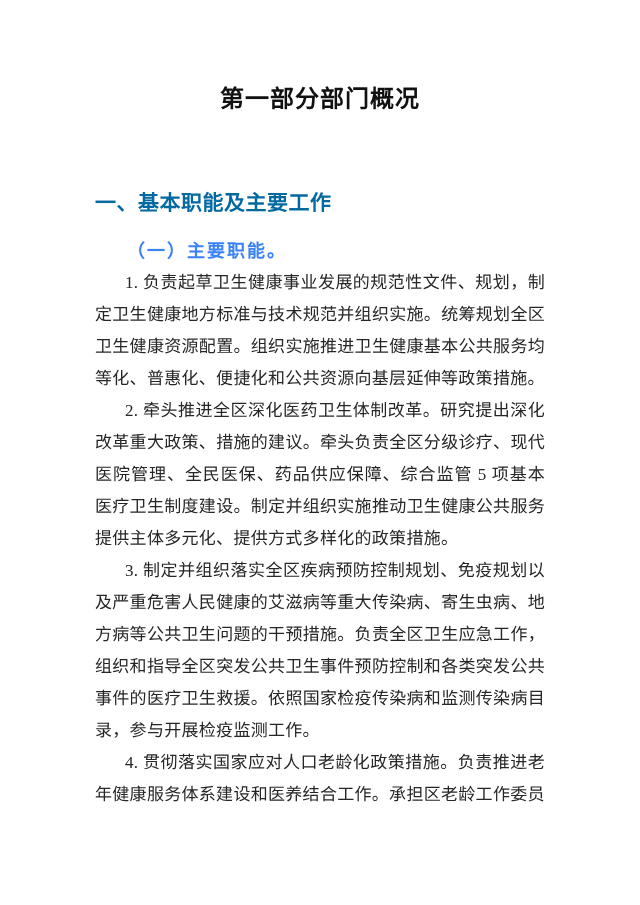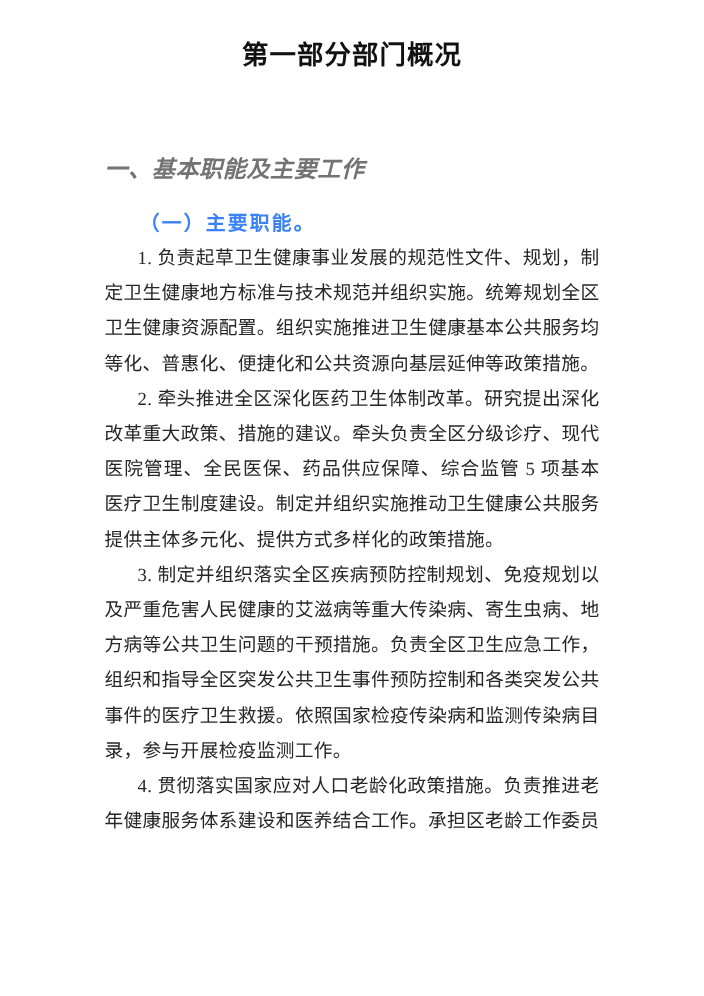--- a/index.html
+++ b/index.html
@@ -17,40 +17,39 @@
   .page {
     box-sizing: border-box;
     width: 640px;
     height: 905px;
     padding: 0 95px;
     background: #ffffff;
     overflow: hidden;
   }
   .doc-title {
     margin: 0;
-    padding-top: 36px;
+    padding-top: 84px;
     font-family: "Liberation Sans", "DejaVu Sans", sans-serif;
     font-weight: 700;
     font-size: 24px;
     line-height: 30px;
     text-align: center;
     color: #111111;
     letter-spacing: 1px;
     white-space: nowrap;
   }
   .section-heading {
     margin: 76px 0 0 0;
     font-family: "Liberation Sans", "DejaVu Sans", sans-serif;
     font-weight: 700;
     font-size: 21px;
     line-height: 26px;
-    color: #737373;
+    color: #0369a1;
     letter-spacing: 0.5px;
     white-space: nowrap;
-    font-style: italic;
   }
   .body-text {
     margin-top: 19px;
     font-size: 17px;
     line-height: 32px;
     text-align: justify;
     text-justify: inter-character;
     color: #262626;
   }
   .sub-heading {

